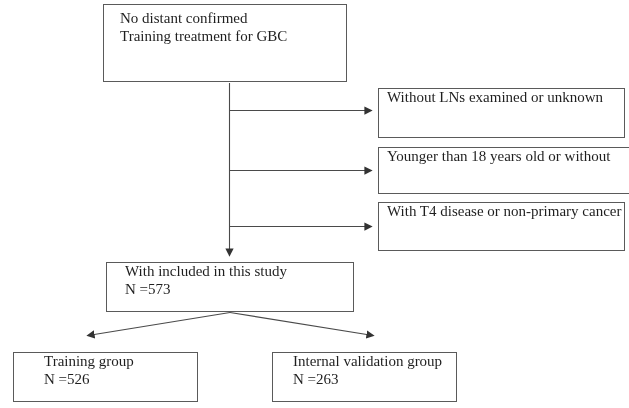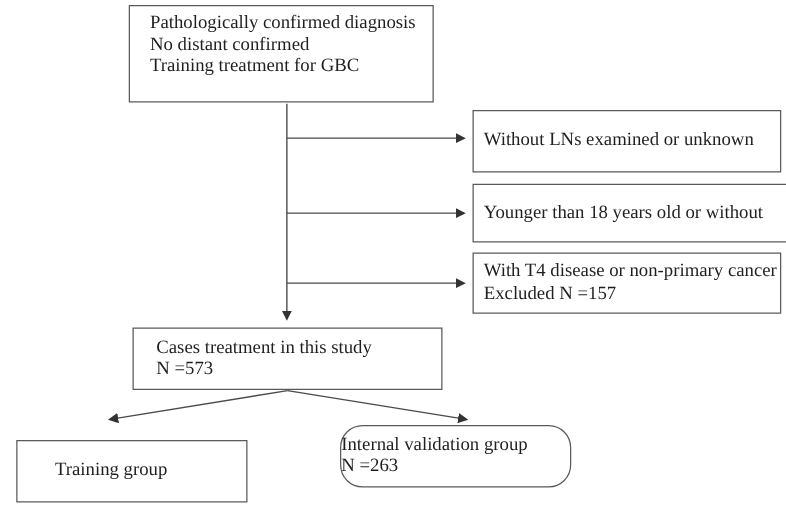--- a/index.html
+++ b/index.html
@@ -24,21 +24,20 @@
     height: 408px;
     pointer-events: none;
   }
   .box {
     position: absolute;
     box-sizing: border-box;
     border: 1px solid #5a5a5a;
     background: #ffffff;
     display: flex;
     flex-direction: column;
-    justify-content: center;
     font-size: 15px;
     line-height: 17.5px;
   }
   .box .ln {
     white-space: nowrap;
   }
   .box-source {
     left: 103px; top: 4px; width: 244px; height: 78px;
     justify-content: flex-start;
     padding: 5px 0 0 16px;
@@ -57,22 +56,22 @@
   }
   .box-included {
     left: 106px; top: 262px; width: 248px; height: 50px;
     padding-left: 18px;
   }
   .box-training {
     left: 13px; top: 352px; width: 185px; height: 50px;
     padding-left: 30px;
   }
   .box-validation {
-    left: 272px; top: 340px; width: 185px; height: 50px;
-    border-radius: 18px;
+    left: 272px; top: 352px; width: 185px; height: 50px;
+    padding-left: 20px;
   }
 </style>
 </head>
 <body>
 
 <div class="stage">
 
   <svg class="connectors" viewBox="0 0 629 408" xmlns="http://www.w3.org/2000/svg">
     <defs>
       <marker id="arrow" viewBox="0 0 10 10" markerWidth="7.5" markerHeight="7.5" refX="8" refY="5" orient="auto">
@@ -81,45 +80,44 @@
     </defs>
     <line x1="229.5" y1="83" x2="229.5" y2="255" stroke="#4a4a4a" stroke-width="1.1" marker-end="url(#arrow)"></line>
     <line x1="229.5" y1="110.5" x2="371" y2="110.5" stroke="#4a4a4a" stroke-width="1.1" marker-end="url(#arrow)"></line>
     <line x1="229.5" y1="170.5" x2="371" y2="170.5" stroke="#4a4a4a" stroke-width="1.1" marker-end="url(#arrow)"></line>
     <line x1="229.5" y1="226.5" x2="371" y2="226.5" stroke="#4a4a4a" stroke-width="1.1" marker-end="url(#arrow)"></line>
     <line x1="230" y1="312.5" x2="88" y2="335.5" stroke="#4a4a4a" stroke-width="1.1" marker-end="url(#arrow)"></line>
     <line x1="230" y1="312.5" x2="373" y2="335.5" stroke="#4a4a4a" stroke-width="1.1" marker-end="url(#arrow)"></line>
   </svg>
 
   <div class="box box-source">
-    <div class="ln">Pathologically confirmed diagnosis</div>
     <div class="ln">No distant confirmed</div>
     <div class="ln">Training treatment for GBC</div>
   </div>
 
   <div class="box box-excluded-1">
     <div class="ln">Without LNs examined or unknown</div>
   </div>
 
   <div class="box box-excluded-2">
     <div class="ln">Younger than 18 years old or without</div>
   </div>
 
   <div class="box box-excluded-3">
     <div class="ln">With T4 disease or non-primary cancer</div>
-    <div class="ln">Excluded N =157</div>
   </div>
 
   <div class="box box-included">
-    <div class="ln">Cases treatment in this study</div>
+    <div class="ln">With included in this study</div>
     <div class="ln">N =573</div>
   </div>
 
   <div class="box box-training">
     <div class="ln">Training group</div>
+    <div class="ln">N =526</div>
   </div>
 
   <div class="box box-validation">
     <div class="ln">Internal validation group</div>
     <div class="ln">N =263</div>
   </div>
 
 </div>
 
 </body></html>

